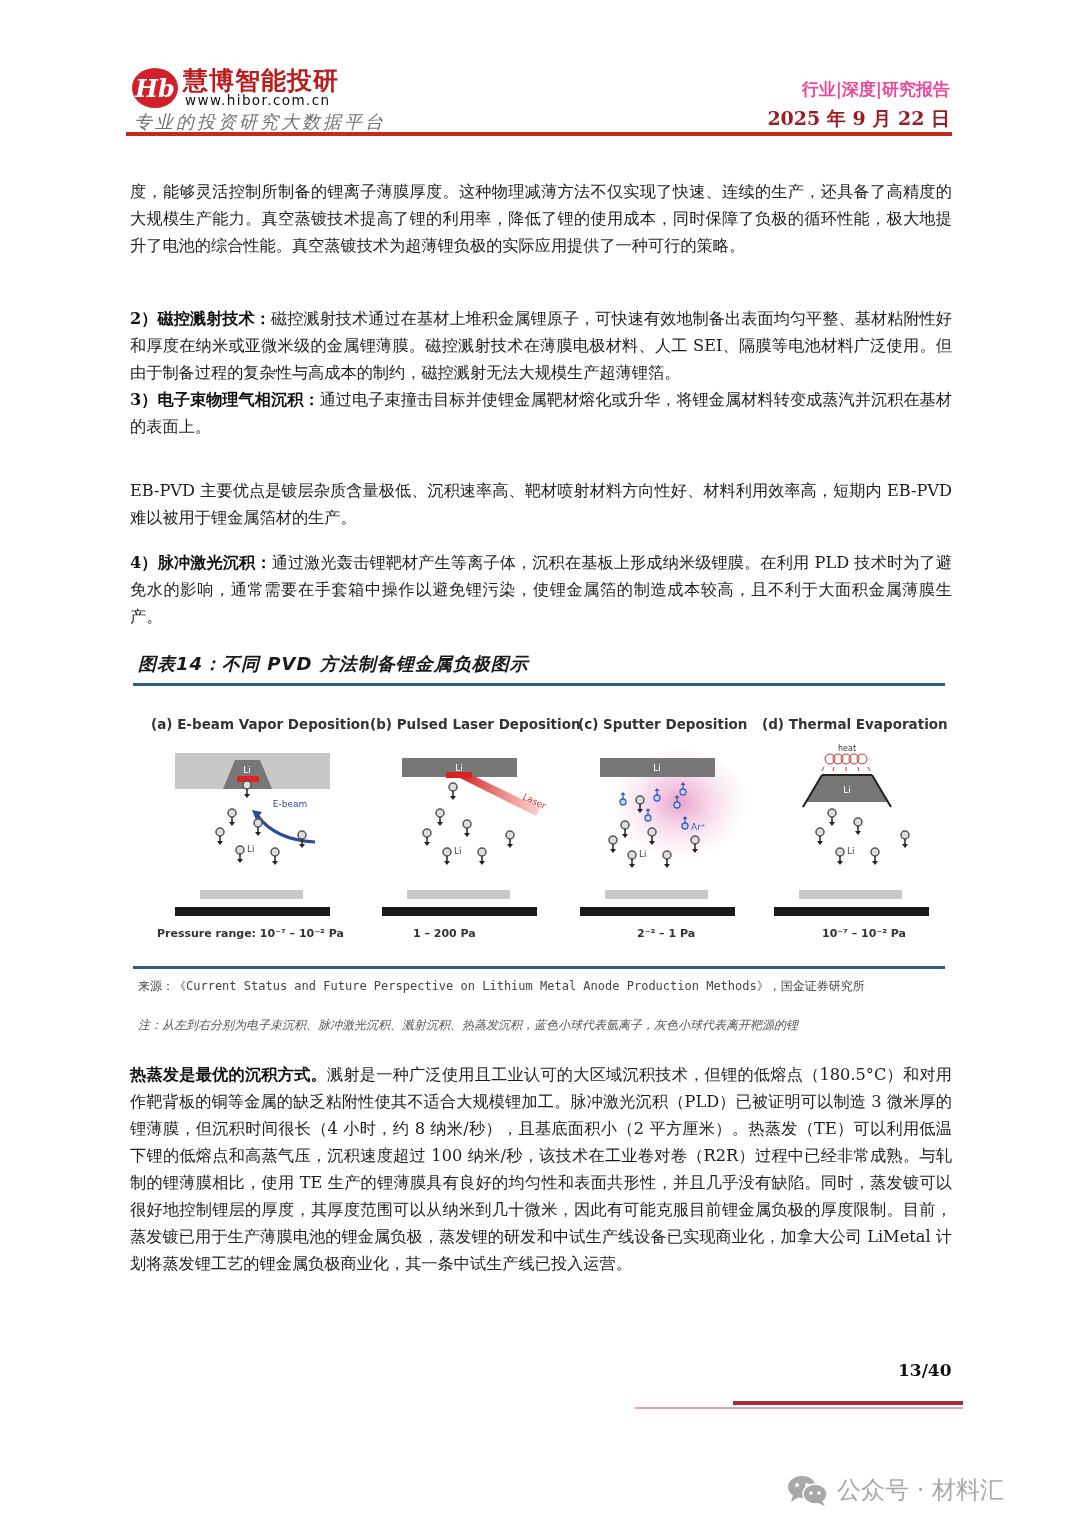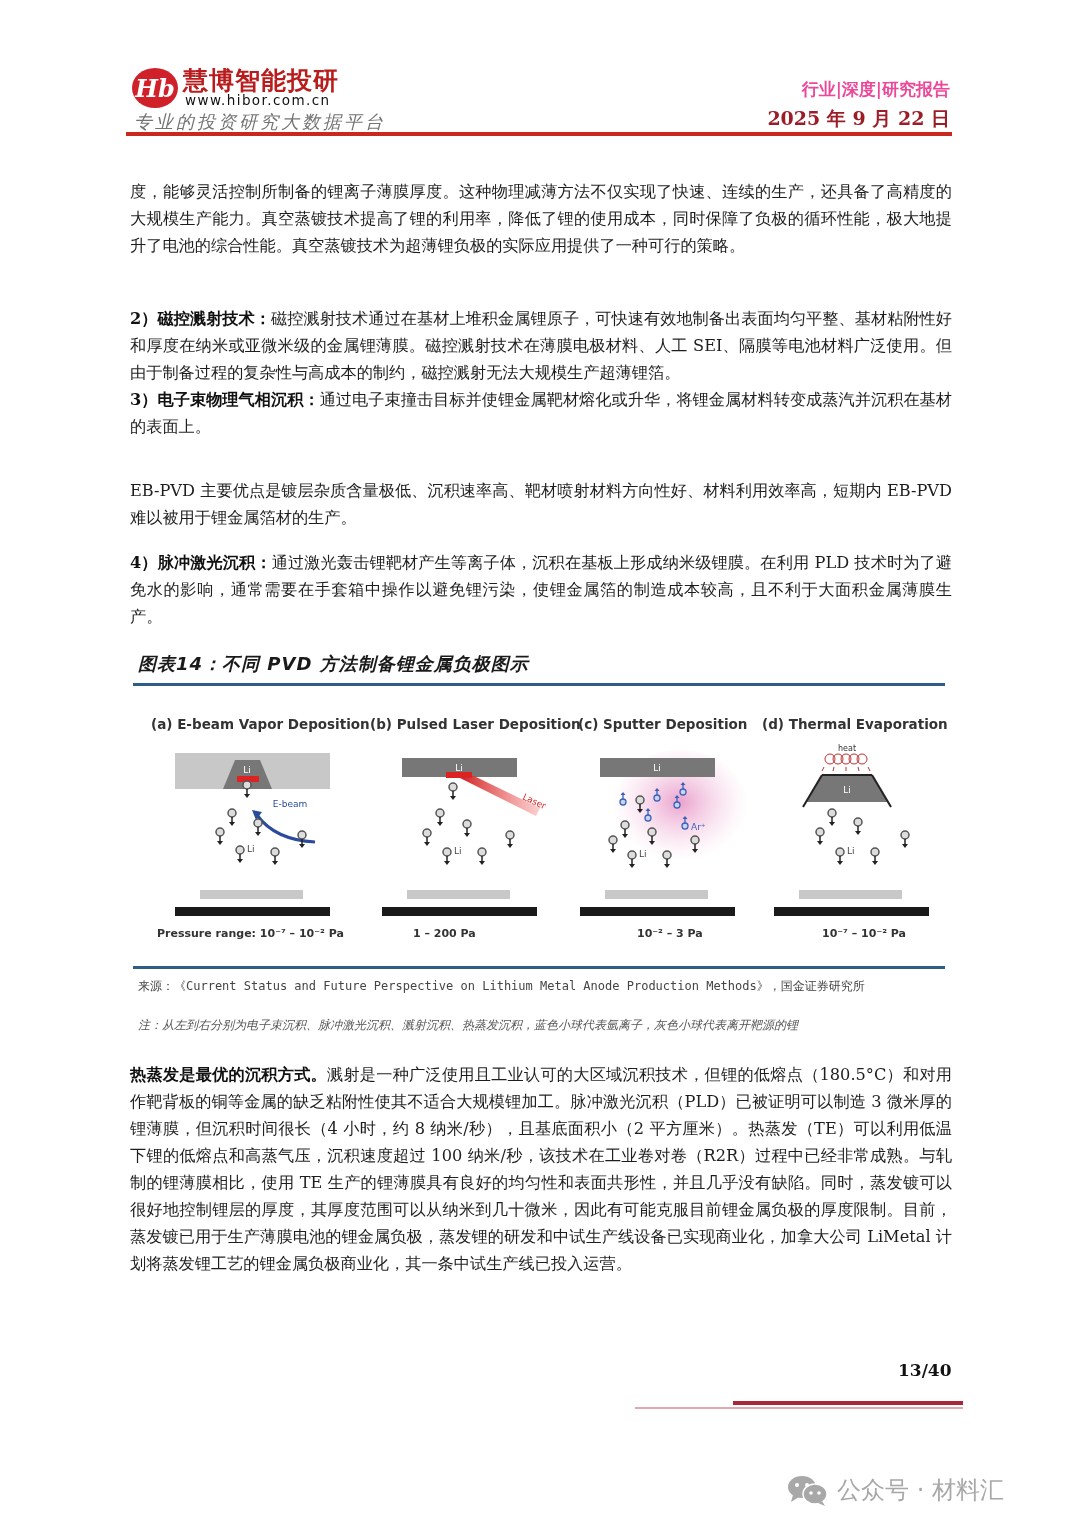--- a/index.html
+++ b/index.html
@@ -195,21 +195,21 @@
     <use href="#atom" x="700" y="112"></use>
     <text x="707" y="114" font-family="DejaVu Sans, sans-serif" font-size="9" fill="#444">Li</text>
     <use href="#atom" x="735" y="112"></use>
     <rect x="659" y="150" width="103" height="9" fill="#c8c8c8"></rect>
     <rect x="634" y="167" width="155" height="9" fill="#1a1a1a"></rect>
   </g>
 </svg>
 
 <div class="pressure" style="left:157px;"><span>Pressure range: </span><span>10⁻⁷ – 10⁻² Pa</span></div>
 <div class="pressure" style="left:413px;">1 – 200 Pa</div>
-<div class="pressure" style="left:637px;">10⁻² – 3 Pa</div>
+<div class="pressure" style="left:637px;">2⁻² – 1 Pa</div>
 <div class="pressure" style="left:822px;">10⁻⁷ – 10⁻² Pa</div>
 
 <div class="fig-rule-bottom"></div>
 <div class="fig-source">来源：《Current Status and Future Perspective on Lithium Metal Anode Production Methods》，国金证券研究所</div>
 <div class="fig-note">注：从左到右分别为电子束沉积、脉冲激光沉积、溅射沉积、热蒸发沉积，蓝色小球代表氩离子，灰色小球代表离开靶源的锂</div>
 
 <div class="para" style="top:1061px;">
   <b>热蒸发是最优的沉积方式。</b><span>溅射是一种广泛使用且工业认可的大区域沉积技术，但锂的低熔点（180.5°C）和对用作靶背板的铜等金属的缺乏粘附性使其不适合大规模锂加工。脉冲激光沉积（PLD）已被证明可以制造 3 微米厚的锂薄膜，但沉积时间很长（4 小时，约 8 纳米/秒），且基底面积小（2 平方厘米）。热蒸发（TE）可以利用低温下锂的低熔点和高蒸气压，沉积速度超过 100 纳米/秒，该技术在工业卷对卷（R2R）过程中已经非常成熟。与轧制的锂薄膜相比，使用 TE 生产的锂薄膜具有良好的均匀性和表面共形性，并且几乎没有缺陷。同时，蒸发镀可以很好地控制锂层的厚度，其厚度范围可以从纳米到几十微米，因此有可能克服目前锂金属负极的厚度限制。目前，蒸发镀已用于生产薄膜电池的锂金属负极，蒸发锂的研发和中试生产线设备已实现商业化，加拿大公司 LiMetal 计划将蒸发锂工艺的锂金属负极商业化，其一条中试生产线已投入运营。</span>
 </div>
 

